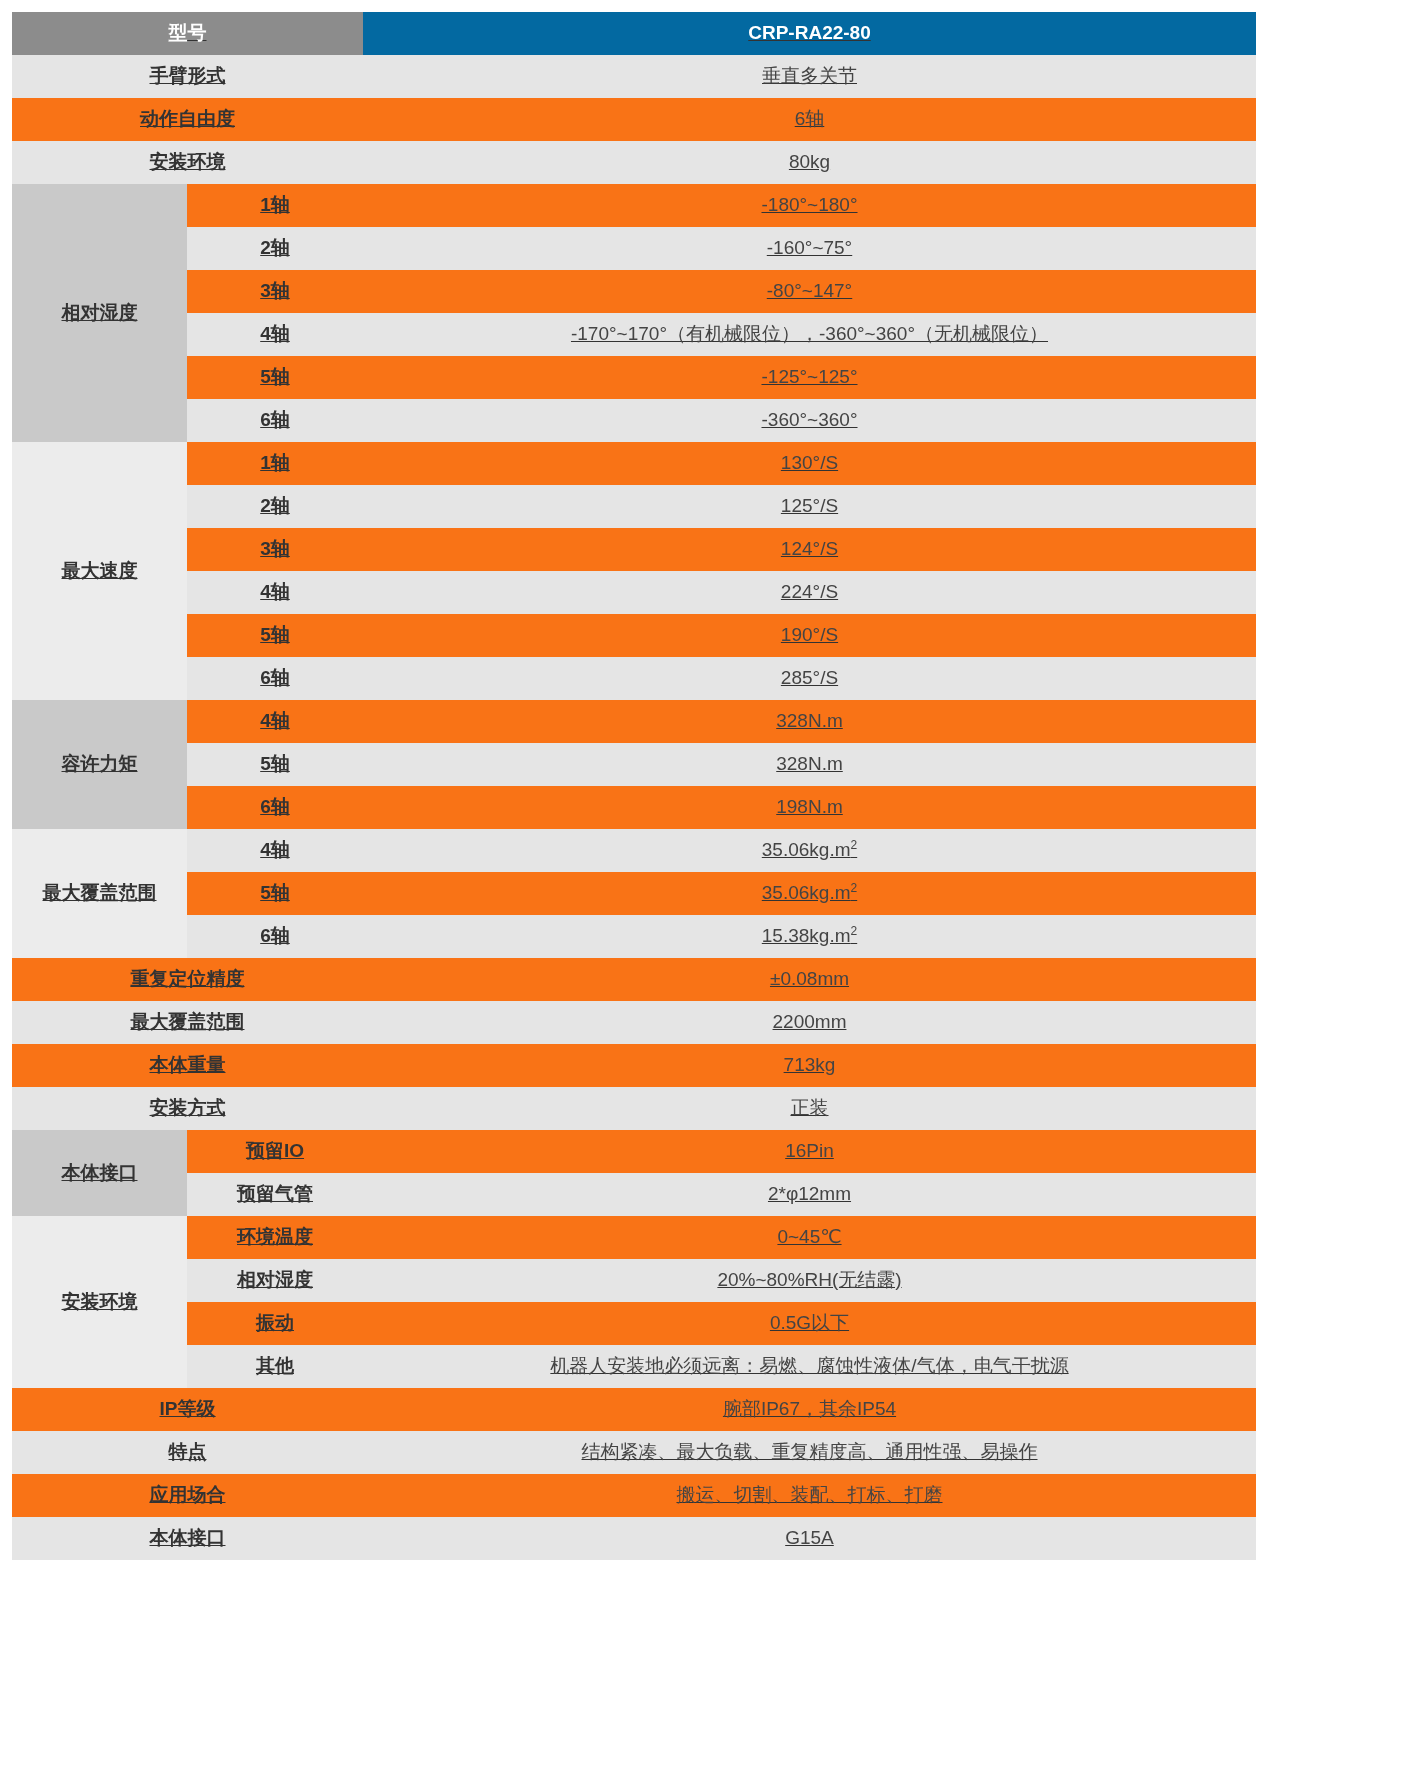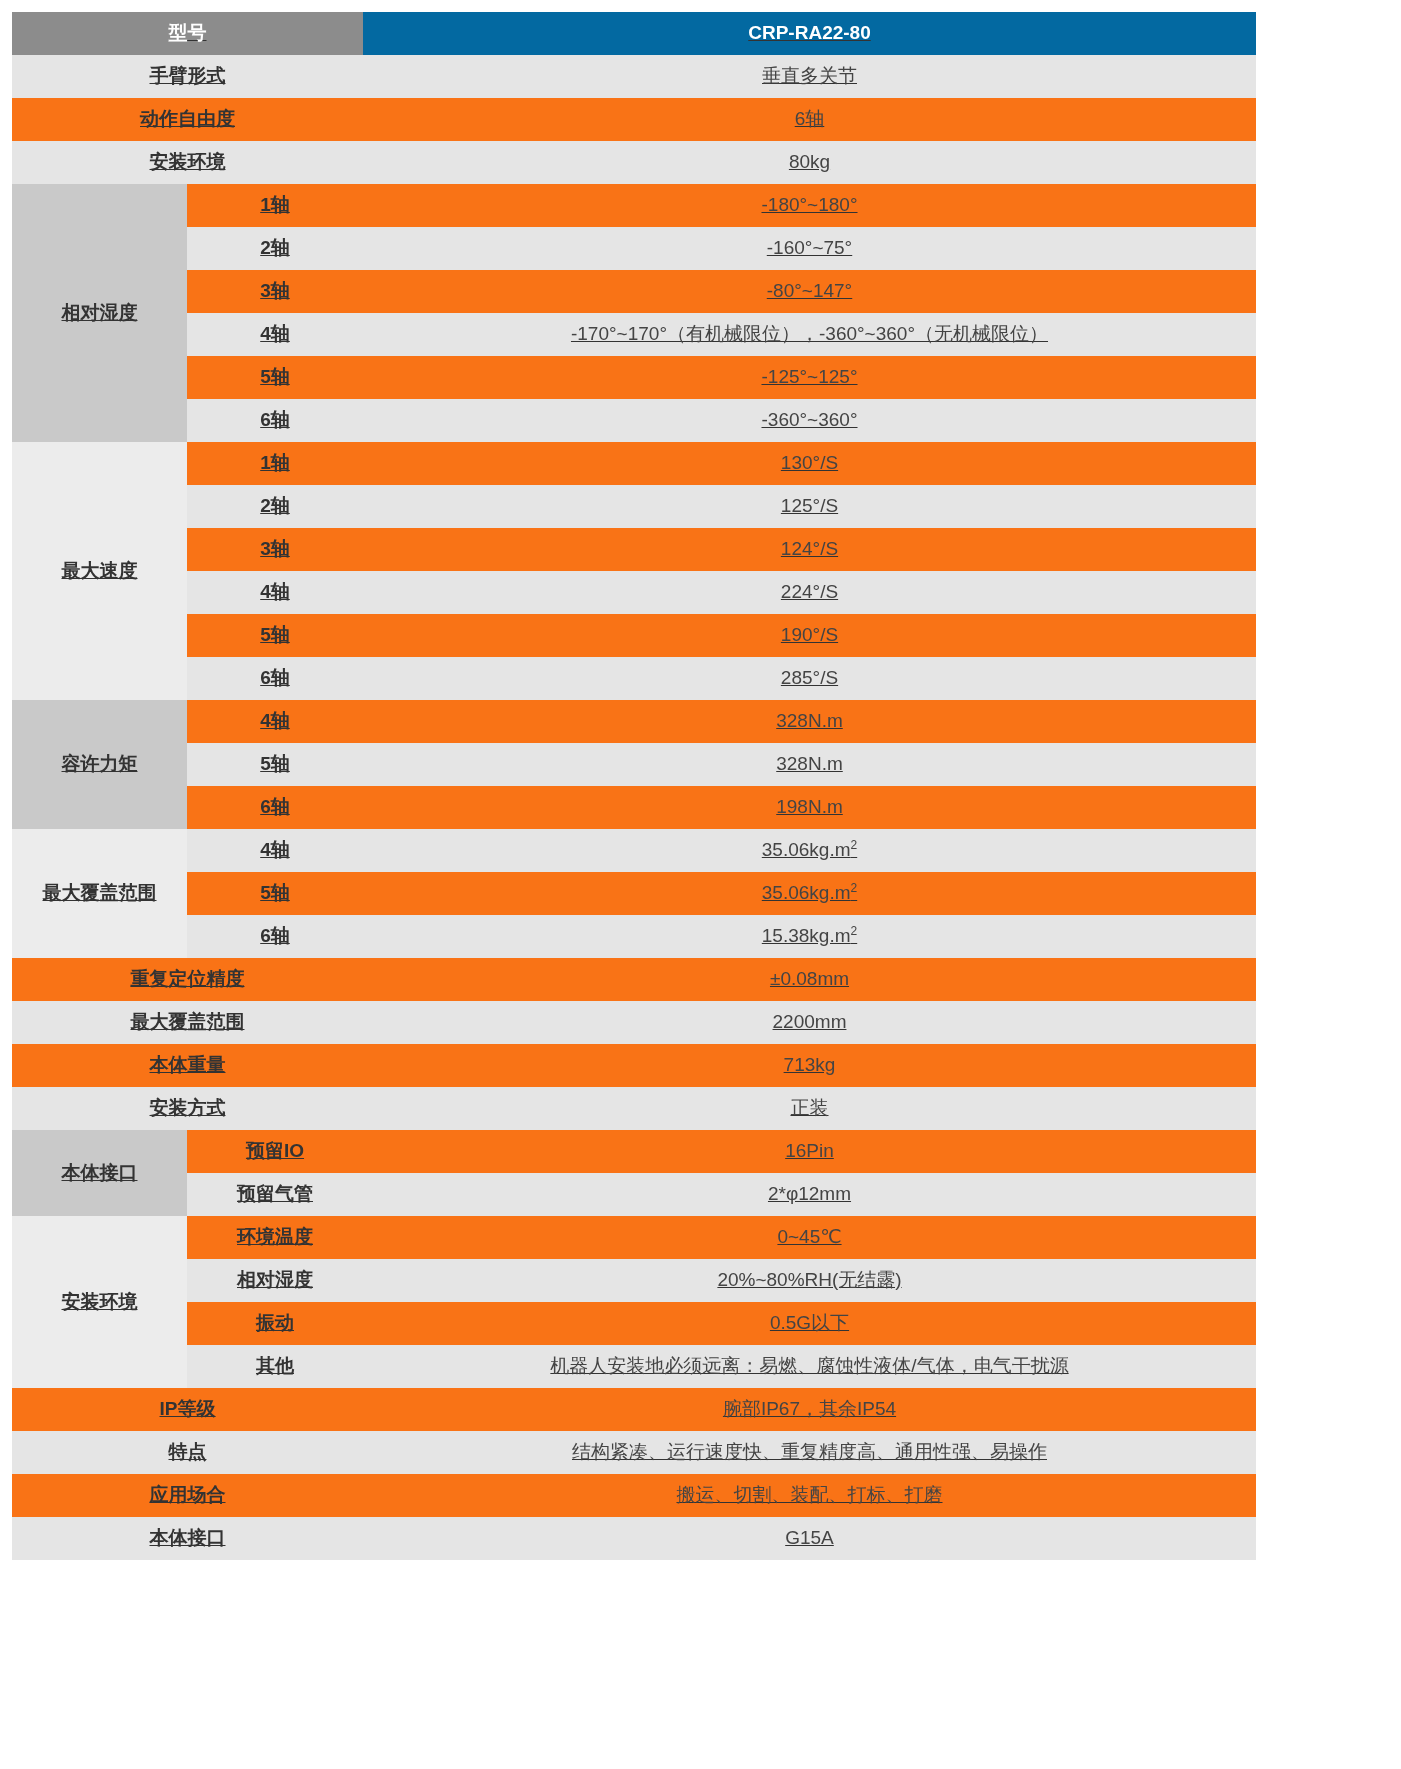--- a/index.html
+++ b/index.html
@@ -218,21 +218,21 @@
       <td class="lbl-sub bg-white">其他</td>
       <td class="val bg-white">机器人安装地必须远离：易燃、腐蚀性液体/气体，电气干扰源</td>
     </tr>
 
     <tr>
       <td class="lbl bg-gray" colspan="2">IP等级</td>
       <td class="val bg-gray">腕部IP67，其余IP54</td>
     </tr>
     <tr>
       <td class="lbl bg-white" colspan="2">特点</td>
-      <td class="val bg-white">结构紧凑、运行速度快、重复精度高、通用性强、易操作</td>
+      <td class="val bg-white">结构紧凑、最大负载、重复精度高、通用性强、易操作</td>
     </tr>
     <tr>
       <td class="lbl bg-gray" colspan="2">应用场合</td>
       <td class="val bg-gray">搬运、切割、装配、打标、打磨</td>
     </tr>
     <tr>
       <td class="lbl bg-white" colspan="2">本体接口</td>
       <td class="val bg-white">G15A</td>
     </tr>
   </tbody>

